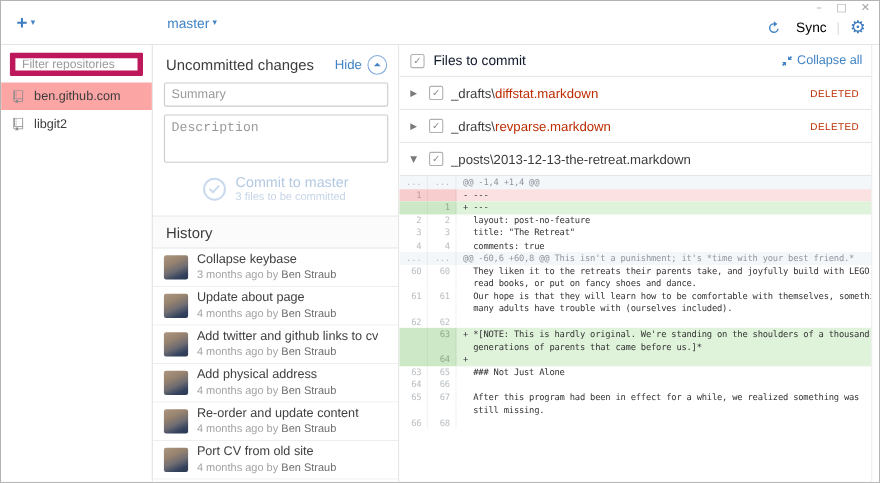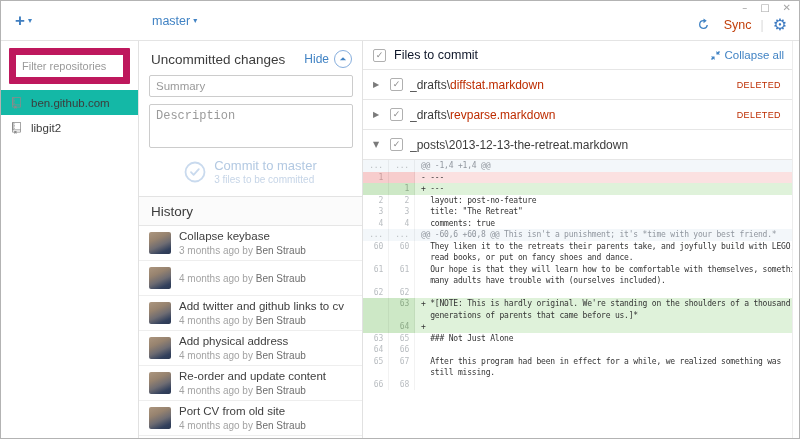--- a/index.html
+++ b/index.html
@@ -12,42 +12,42 @@
   
   .topbar { height:40px; display:flex; border-bottom:1px solid #e4e4e4; background:#fff; }
   .topbar-left { width:138px; display:flex; align-items:center; padding-left:14px; }
   .add-btn { display:flex; align-items:center; cursor:pointer; }
   .plus { color:#3f7ec0; font-size:17px; font-weight:bold; line-height:1; }
   .caret { color:#4183c4; font-size:8px; margin-left:3px; }
   .topbar-mid { width:225px; display:flex; align-items:center; padding-left:13px; }
   .branch-btn { display:flex; align-items:center; color:#4183c4; font-size:12.5px; cursor:pointer; }
   .topbar-right { flex:1; display:flex; align-items:center; justify-content:flex-end;
                   padding-right:12px; padding-top:8px; }
-  .sync-btn { display:flex; align-items:center; gap:14px; color:#c2410c; font-size:12.5px; cursor:pointer; }
+  .sync-btn { display:flex; align-items:flex-end; gap:14px; color:#000000; font-size:12.5px; cursor:pointer; }
   .bar-sep { color:#d9d9d9; margin:0 9px; font-size:12px; }
   .gear { color:#3d7ac1; font-family:"DejaVu Sans", sans-serif; font-size:16px; line-height:1; cursor:pointer; }
   .win-controls { position:absolute; top:2px; right:8px; display:flex; gap:13px;
                   color:#a5a5a5; font-size:10px; line-height:1; }
   .win-controls span { cursor:pointer; font-family:"DejaVu Sans", sans-serif; }
 
   
   .main { display:flex; height:397px; }
   .sidebar { width:138px; border-right:1px solid #e1e1e1; background:#fff; }
   .middle  { width:224px; border-right:1px solid #e1e1e1; background:#fff; display:flex;
              flex-direction:column; overflow:hidden; }
   .rightpane { flex:1; position:relative; background:#fff; overflow:hidden; }
 
   
   .filter-wrap { padding:7px 8px 6px 8px; }
-  .filter-input { width:100%; height:36px; border:7px solid #be185d; border-radius:1px;
+  .filter-input { width:100%; height:21px; border:5px solid #be185d; border-radius:1px;
                   font-family:"Liberation Sans",sans-serif; font-size:11px; padding:0 6px; color:#333; }
   .filter-input::placeholder { color:#9a9a9a; }
   .repo-row { height:25px; display:flex; align-items:center; gap:7px; padding-left:11px;
               font-size:11.5px; color:#3c3c3c; cursor:pointer; }
-  .repo-row.selected { background:#14b8a6; }
+  .repo-row.selected { background:#fca5a5; }
   .repo-icon { display:inline-flex; color:#8a8a8a; }
 
   
   .commit-header { display:flex; align-items:center; justify-content:space-between;
                    padding:9px 10px 7px 12px; }
   .panel-title { font-size:13.5px; color:#3c3c3c; }
   .hide-btn { display:flex; align-items:center; gap:5px; cursor:pointer; }
   .hide-label { color:#4183c4; font-size:12px; }
   .hide-circle { width:18px; height:18px; border:1px solid #86aedd; border-radius:50%;
                  display:inline-flex; align-items:center; justify-content:center; }
@@ -205,20 +205,21 @@
           <div class="history-item">
             <div class="avatar"></div>
             <div class="hi-text">
               <div class="hi-title">Collapse keybase</div>
               <div class="hi-meta">3 months ago by <span class="hi-author">Ben Straub</span></div>
             </div>
           </div>
           <div class="history-item">
             <div class="avatar"></div>
             <div class="hi-text">
+              <div class="hi-title">Update about page</div>
               <div class="hi-meta">4 months ago by <span class="hi-author">Ben Straub</span></div>
             </div>
           </div>
           <div class="history-item">
             <div class="avatar"></div>
             <div class="hi-text">
               <div class="hi-title">Add twitter and github links to cv</div>
               <div class="hi-meta">4 months ago by <span class="hi-author">Ben Straub</span></div>
             </div>
           </div>

